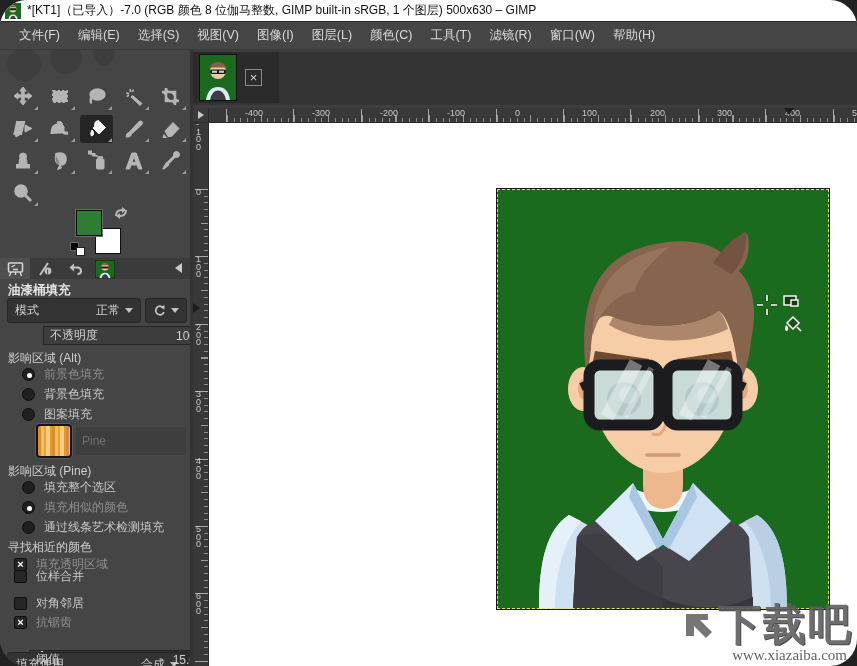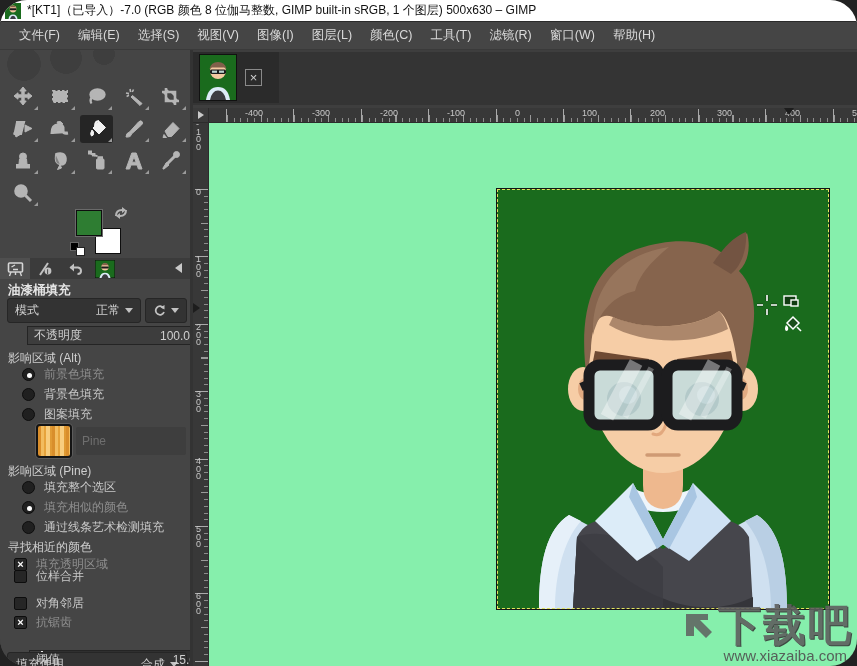--- a/index.html
+++ b/index.html
@@ -118,21 +118,21 @@
       repeating-linear-gradient(180deg,#9a9a9a 0 1px,transparent 1px 33.7px),
       repeating-linear-gradient(180deg,#8c8c8c 0 1px,transparent 1px 6.74px);
     background-size:13px 100%,7px 100%,4px 100%;
     background-position:100% 65.8px,100% 65.9px,100% 65.6px;
     background-repeat:no-repeat; }
   #v-ruler .rl { position:absolute; left:3px; width:7px; font-size:9px; line-height:7.5px;
     color:#c8c8c8; word-break:break-all; }
   #v-marker { position:absolute; left:0; top:180px; width:0; height:0;
     border-top:5px solid transparent; border-bottom:5px solid transparent; border-left:7px solid #1d1d1d; }
   
-  #viewport { position:absolute; left:16px; top:73px; width:648px; height:543px; background:#86efac; overflow:hidden; }
+  #viewport { position:absolute; left:16px; top:73px; width:648px; height:543px; background:#ffffff; overflow:hidden;font-family:Liberation Serif, serif; }
   #image-canvas { position:absolute; left:288px; top:66px; width:332px; height:420px;
     background:#1a6b1d; box-shadow:0 0 0 1px #141414;
     outline:1px dashed #e3e35e; outline-offset:-1px; }
   #image-canvas svg { display:block; width:332px; height:420px; }
   #cursor { position:absolute; left:547px; top:170px; width:48px; height:46px; z-index:5; }
   
   #watermark { position:absolute; right:4px; bottom:2px; text-align:right; z-index:4; }
   #watermark .big { display:flex; align-items:center; gap:2px; justify-content:flex-end; }
   #watermark .t { font-size:43px; font-weight:bold; color:#5f5f5f; letter-spacing:2px;
     text-shadow:1px 1px 0 #373737; opacity:.9; line-height:40px;}
@@ -333,21 +333,21 @@
         </div>
         <div class="gbtn" style="position:absolute;left:145px;top:0;width:42px;height:25px;justify-content:center">
           <svg width="13" height="13" viewBox="0 0 13 13">
               <path fill="none" stroke="#c2c2c2" stroke-width="1.8" d="M10.5 4 A4.3 4.3 0 1 0 11 8"></path>
               <path fill="#c2c2c2" d="M11.5 1 L11.5 5.5 L7.5 3.5 Z"></path>
             </svg>
           <span class="chev-down"></span>
         </div>
       </div>
 
-      <div class="to-row slider" style="top:47px;left:1px;width:180px;height:19px">
+      <div class="to-row slider" style="top:47px;left:17px;width:180px;height:19px">
         <div style="position:absolute;left:0;top:0;bottom:0;width:100%;background:#3d3d3d"></div>
         <span class="lab">不透明度</span>
         <span class="val">100.0</span>
         <span class="spinner">
             <i class="up"></i>
             <i class="dn"></i>
           </span>
       </div>
 
       <div class="to-row sec-label" style="top:71px">影响区域 (Alt)</div>

